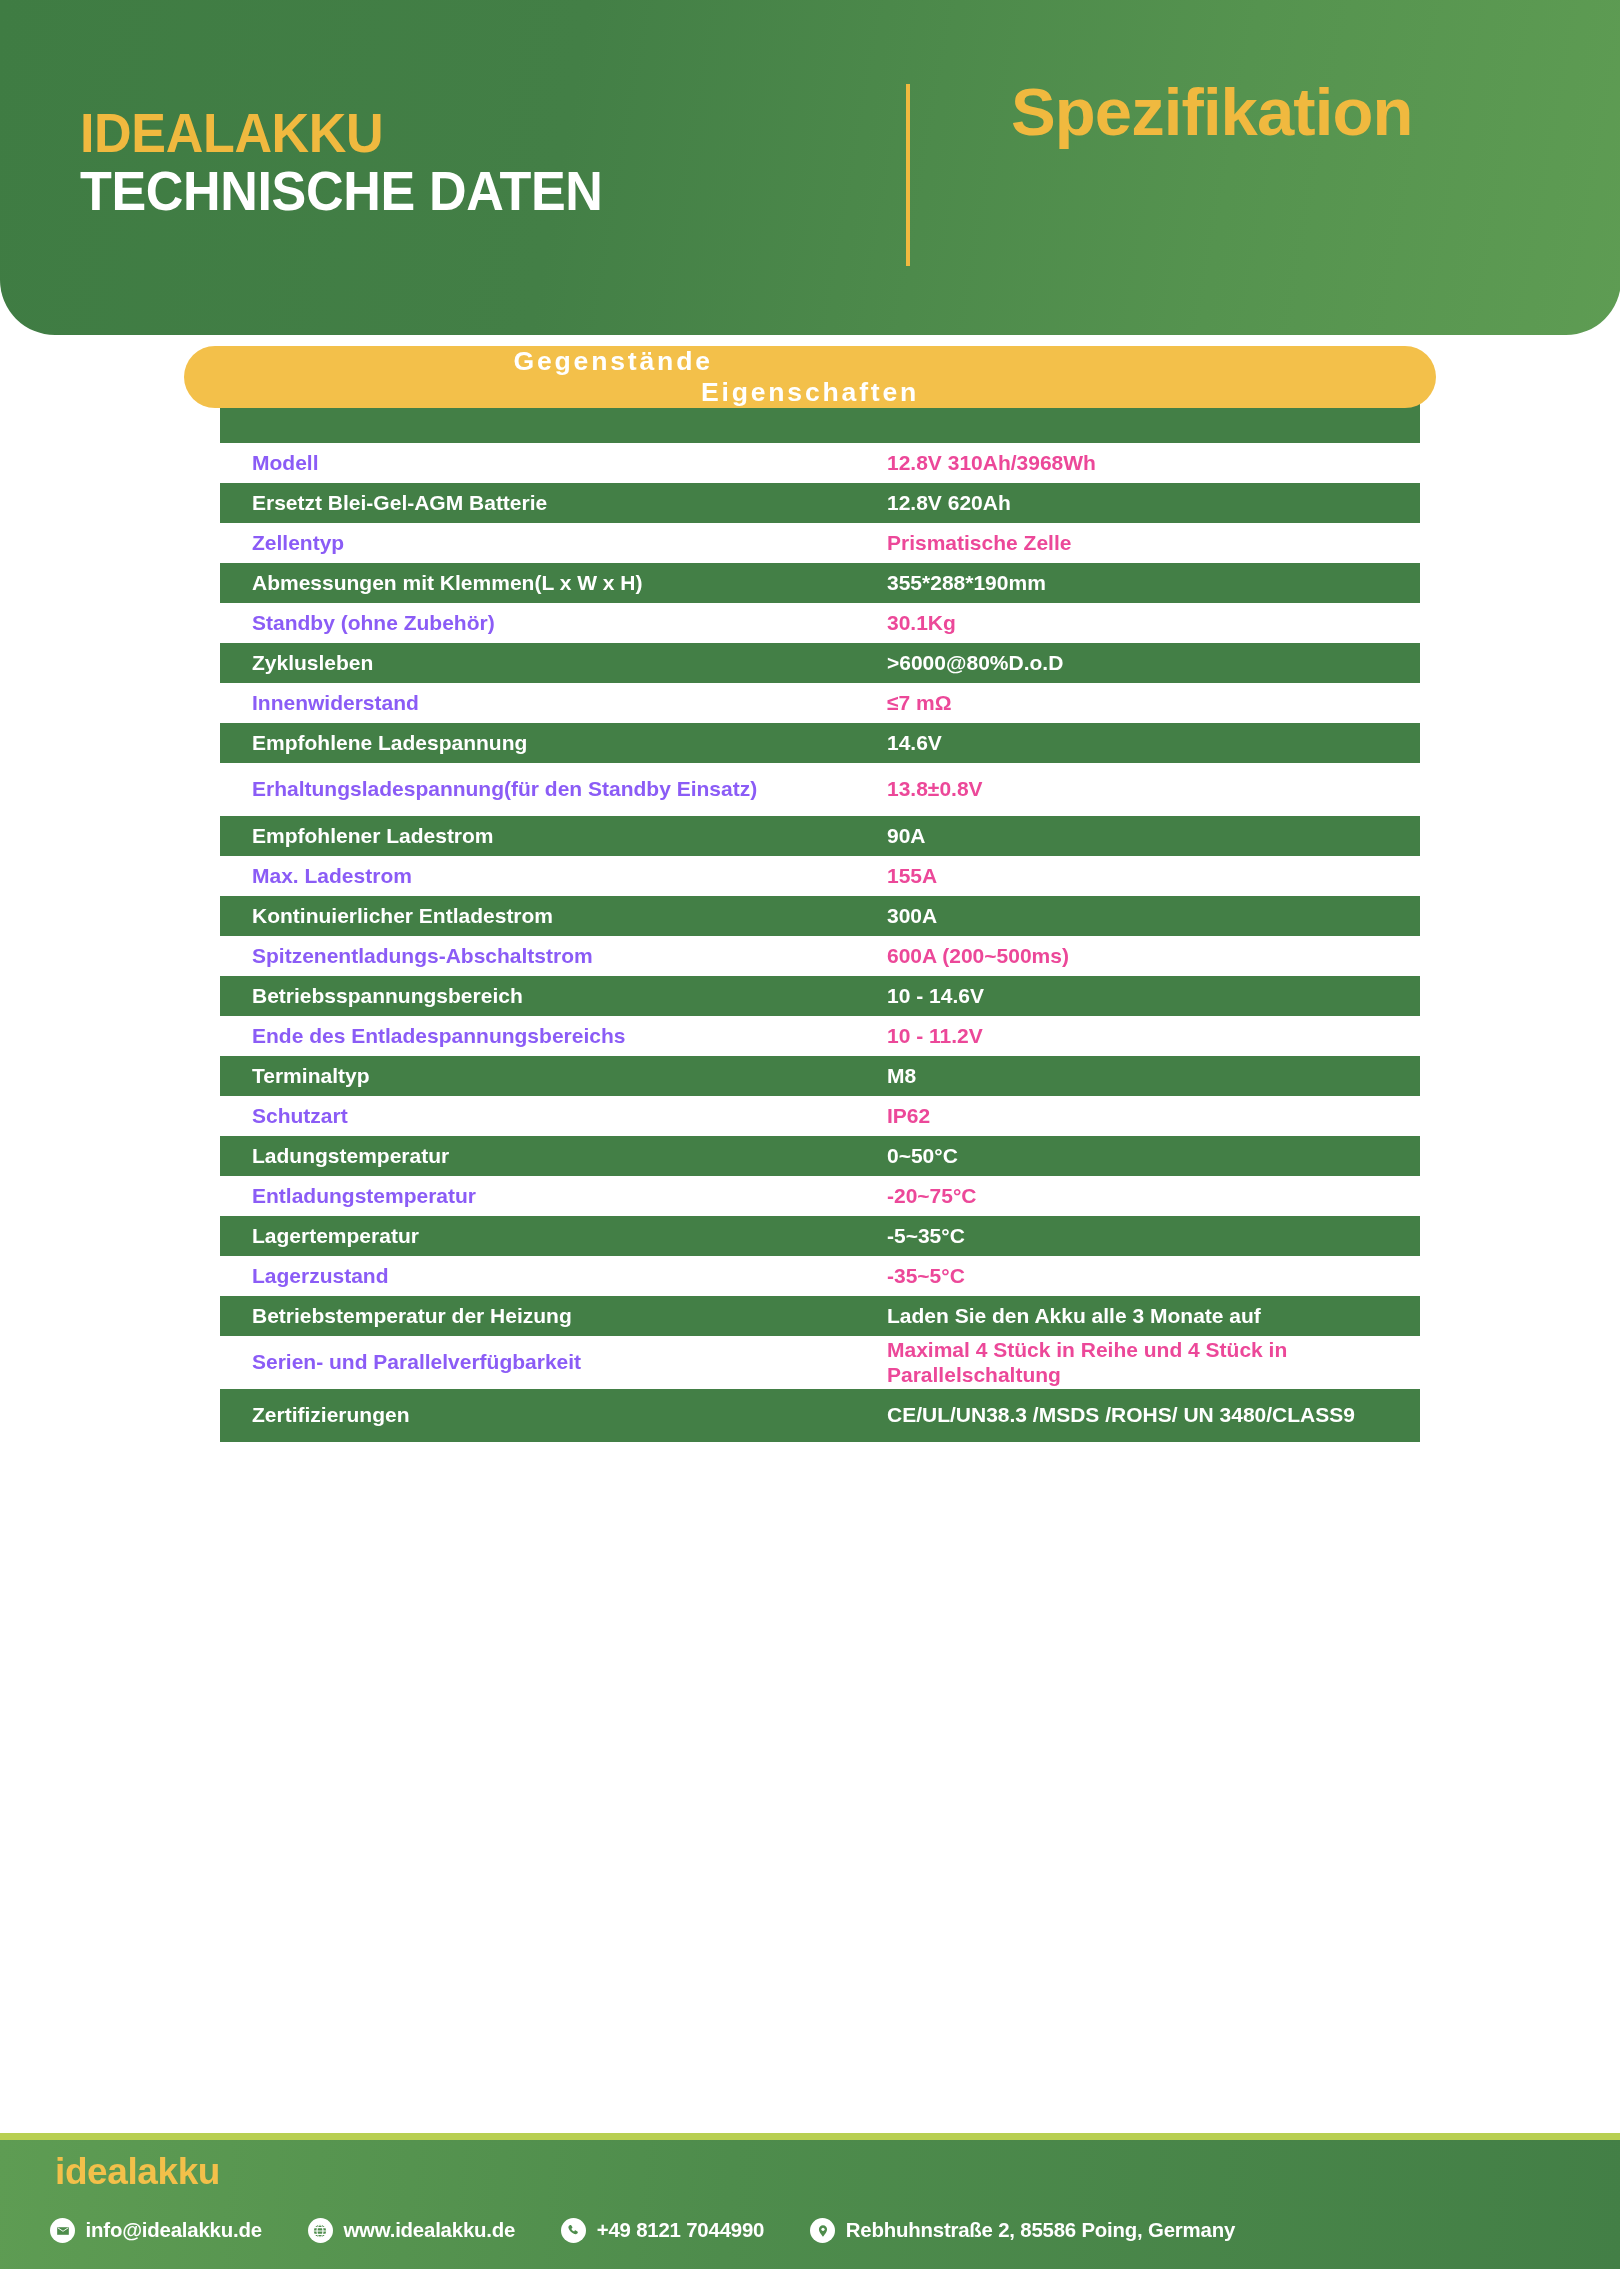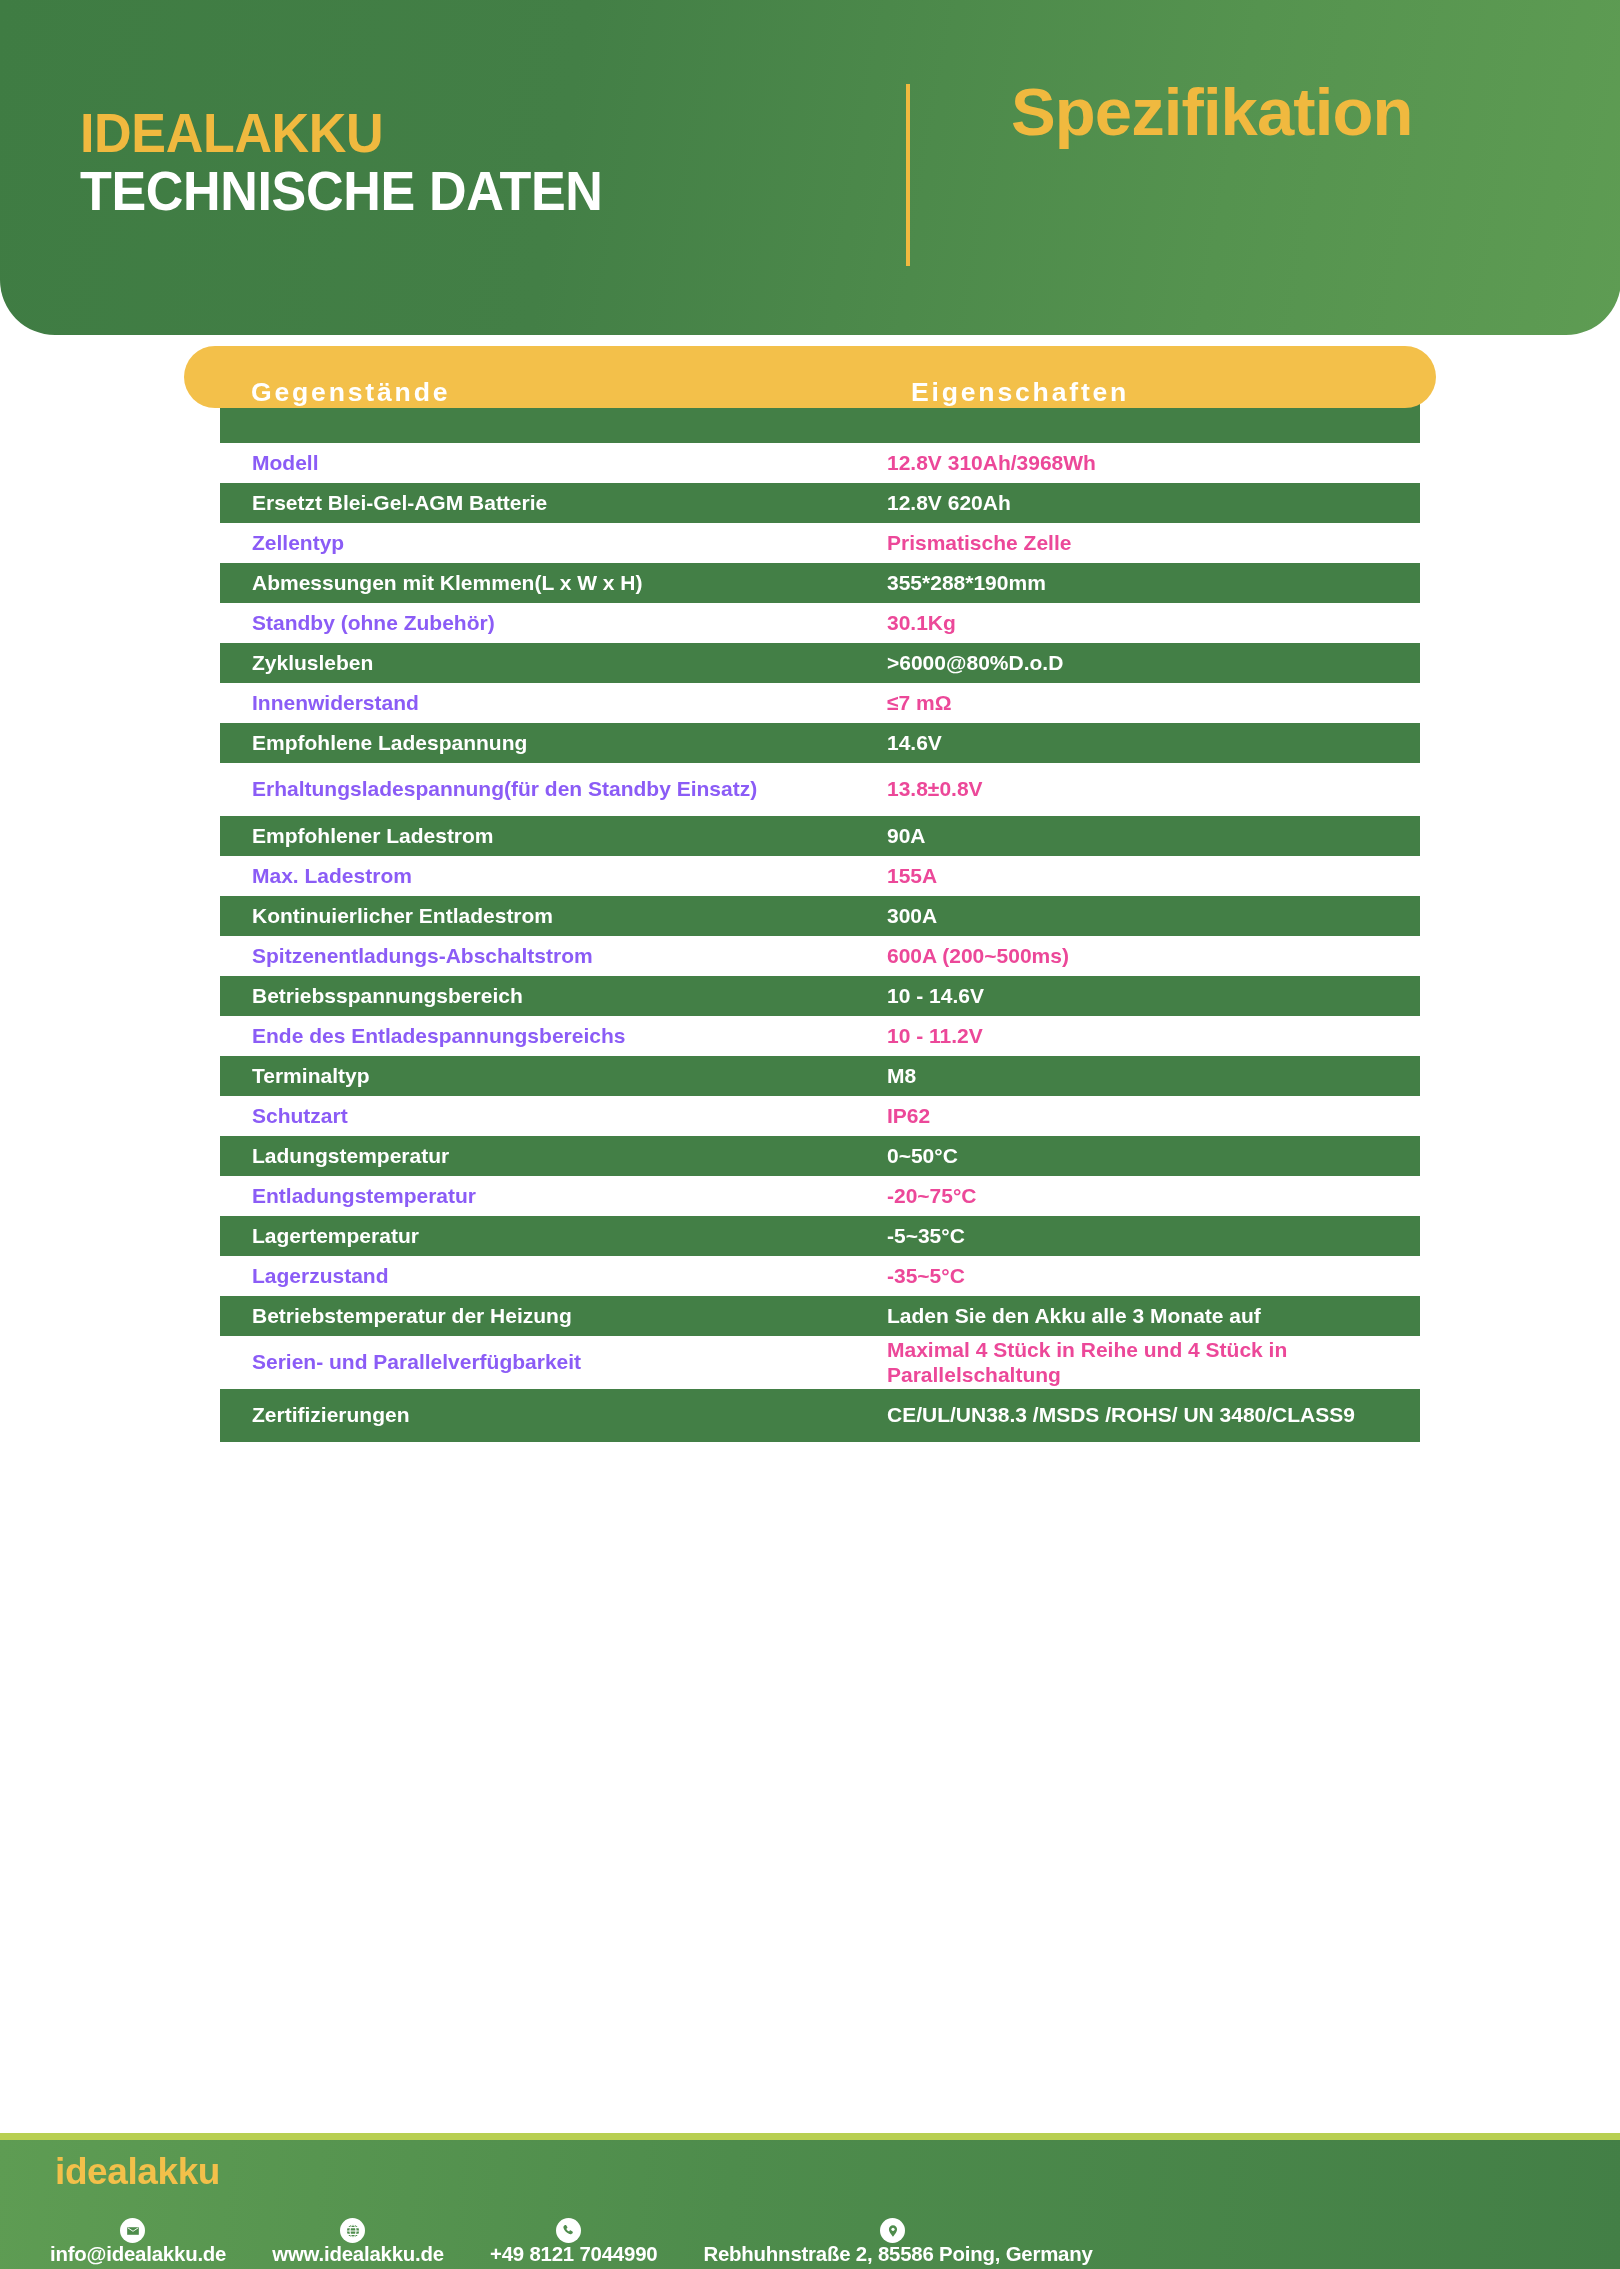--- a/index.html
+++ b/index.html
@@ -78,21 +78,22 @@
     width:1200px; height:67px;
     background:#437f46;
   }
   .thead-pill {
     position:absolute;
     left:184px; top:10.6px;
     width:1252px; height:62px;
     background:#f3c04a;
     border-radius:32px;
     display:flex;
-    align-items:flex-end;
+    align-items:center;
+    flex-direction:column;
   }
   .th {
     color:#ffffff;
     font-size:26.6px;
     font-weight:bold;
     letter-spacing:2.8px;
   }
   .th-item { margin-left:67px; width:660px; }
   .th-prop { }
 
@@ -156,21 +157,20 @@
     left:50px; top:85px;
     width:1561px;
     display:flex;
     align-items:center;
   }
   .contact-item {
     display:flex;
     align-items:center;
     margin-right:46px;
     white-space:nowrap;
-    flex-direction:column;
   }
   .contact-item .ic {
     width:25px; height:25px;
     border-radius:50%;
     background:#ffffff;
     display:flex;
     align-items:center;
     justify-content:center;
     margin-right:10.6px;
     flex:0 0 auto;

